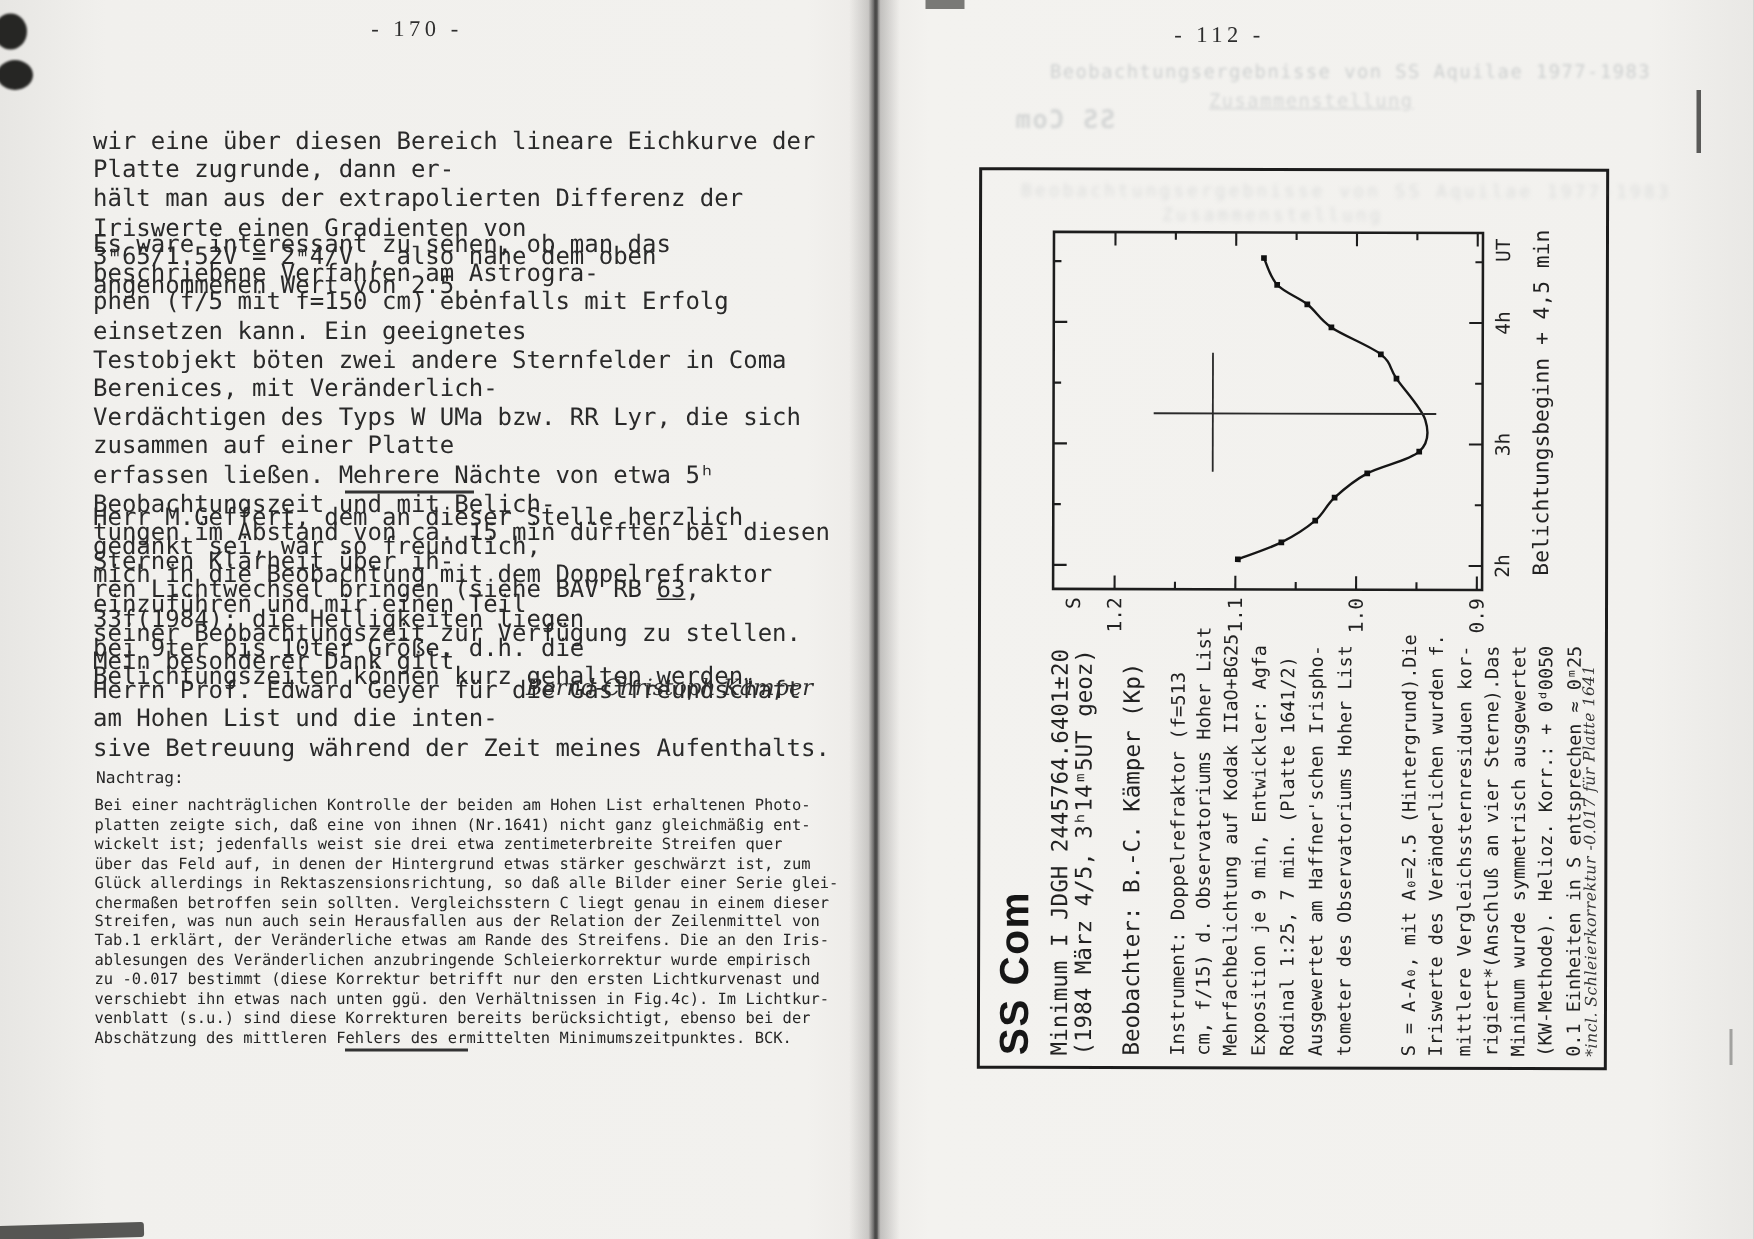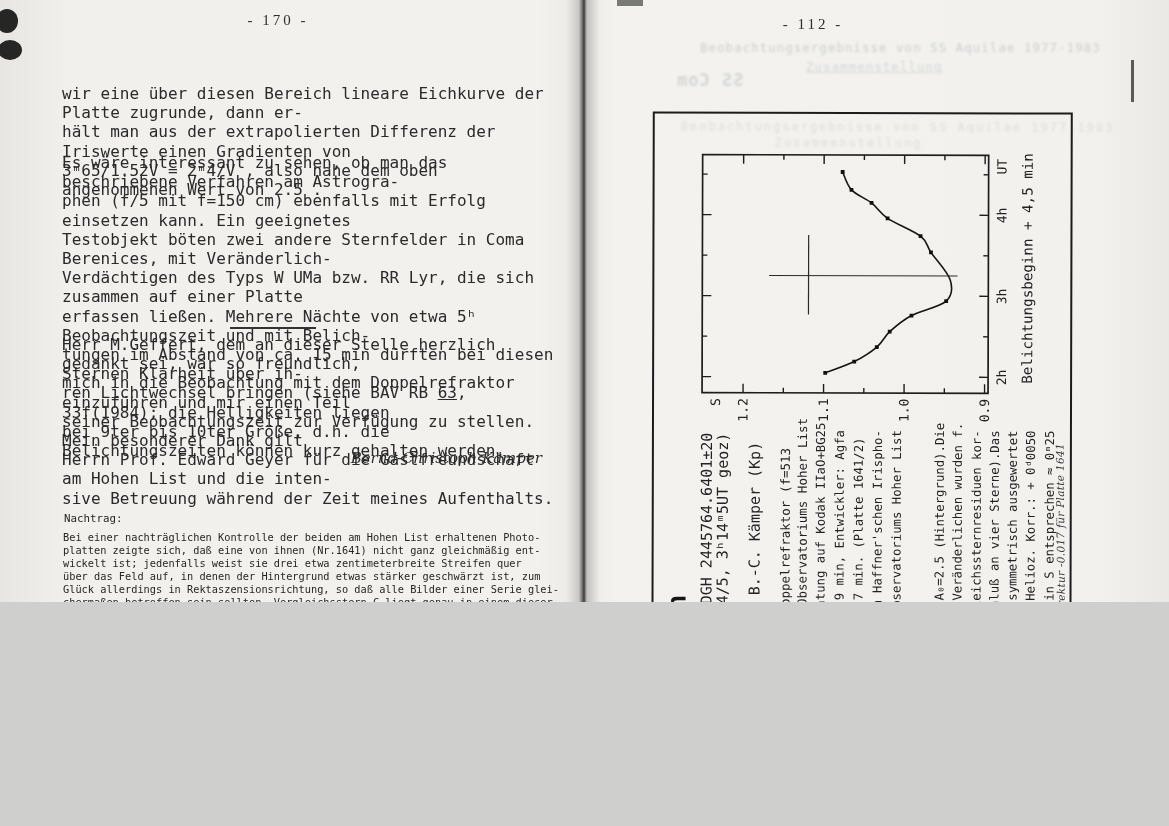--- a/index.html
+++ b/index.html
@@ -1,16 +1,16 @@
 <!DOCTYPE html>
 <html><head>
 <meta charset="utf-8">
 <style>
   html,body{margin:0;padding:0;background:#cfcfcd;}
-  .scan{position:relative;width:1169px;height:602px;overflow:hidden;
+  .scan{position:relative;width:1169px;height:826px;overflow:hidden;
         background:linear-gradient(90deg,#e7e6e3 0%,#f1f0ed 6%,#f2f1ee 46%,#eceae7 49.5%,#f3f2ef 53%,#f2f1ee 94%,#e9e8e5 100%);
         font-family:"DejaVu Sans Mono",monospace;color:#2b2b2b;}
   .scan *{box-sizing:border-box;}
   
   .gutter{position:absolute;left:566px;top:0;width:34px;height:826px;
           background:linear-gradient(90deg,rgba(0,0,0,0) 0%,rgba(40,40,40,.18) 38%,rgba(45,45,45,.85) 52%,rgba(40,40,40,.22) 62%,rgba(0,0,0,0) 100%);}
   .gutter-line{position:absolute;left:583px;top:0;width:2px;height:826px;background:#4a4a48;opacity:.8;}
   .blob{position:absolute;background:#262624;border-radius:50%;filter:blur(.6px);}
   .edge-dash{position:absolute;background:#5a5a58;}
   .corner-sliver{position:absolute;left:-6px;top:816px;width:102px;height:10px;background:#3c3c3a;transform:rotate(-1.6deg);border-radius:2px;opacity:.85;}

